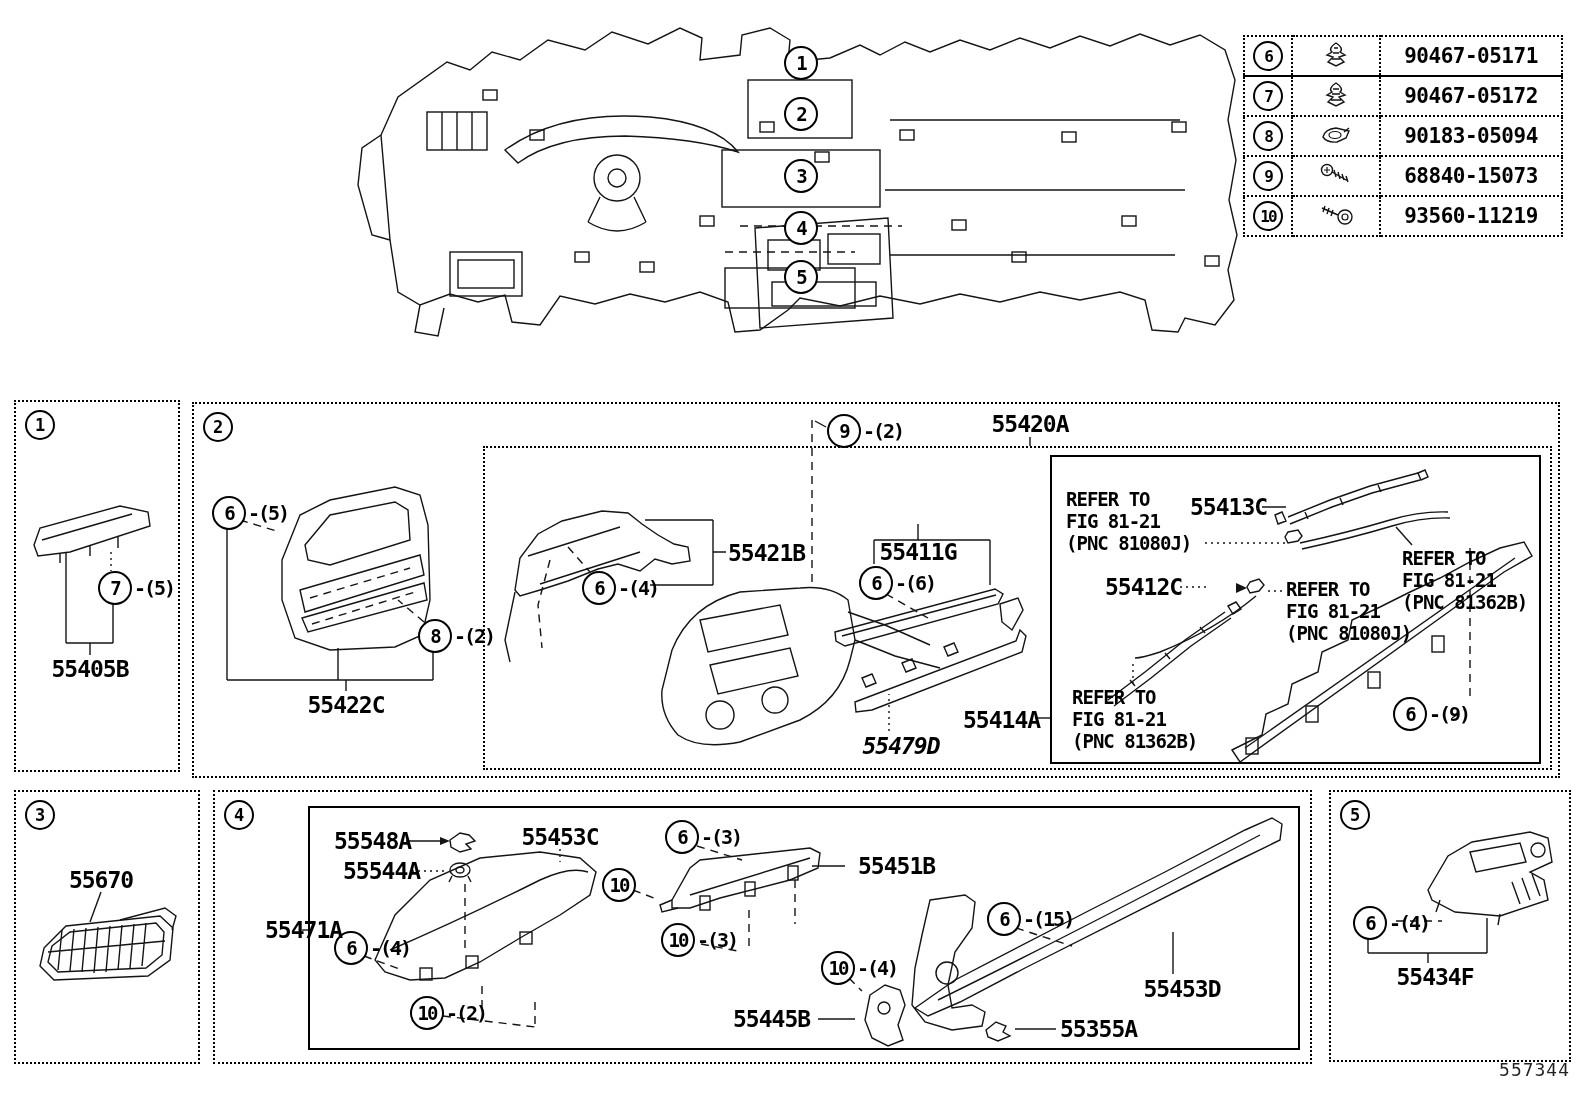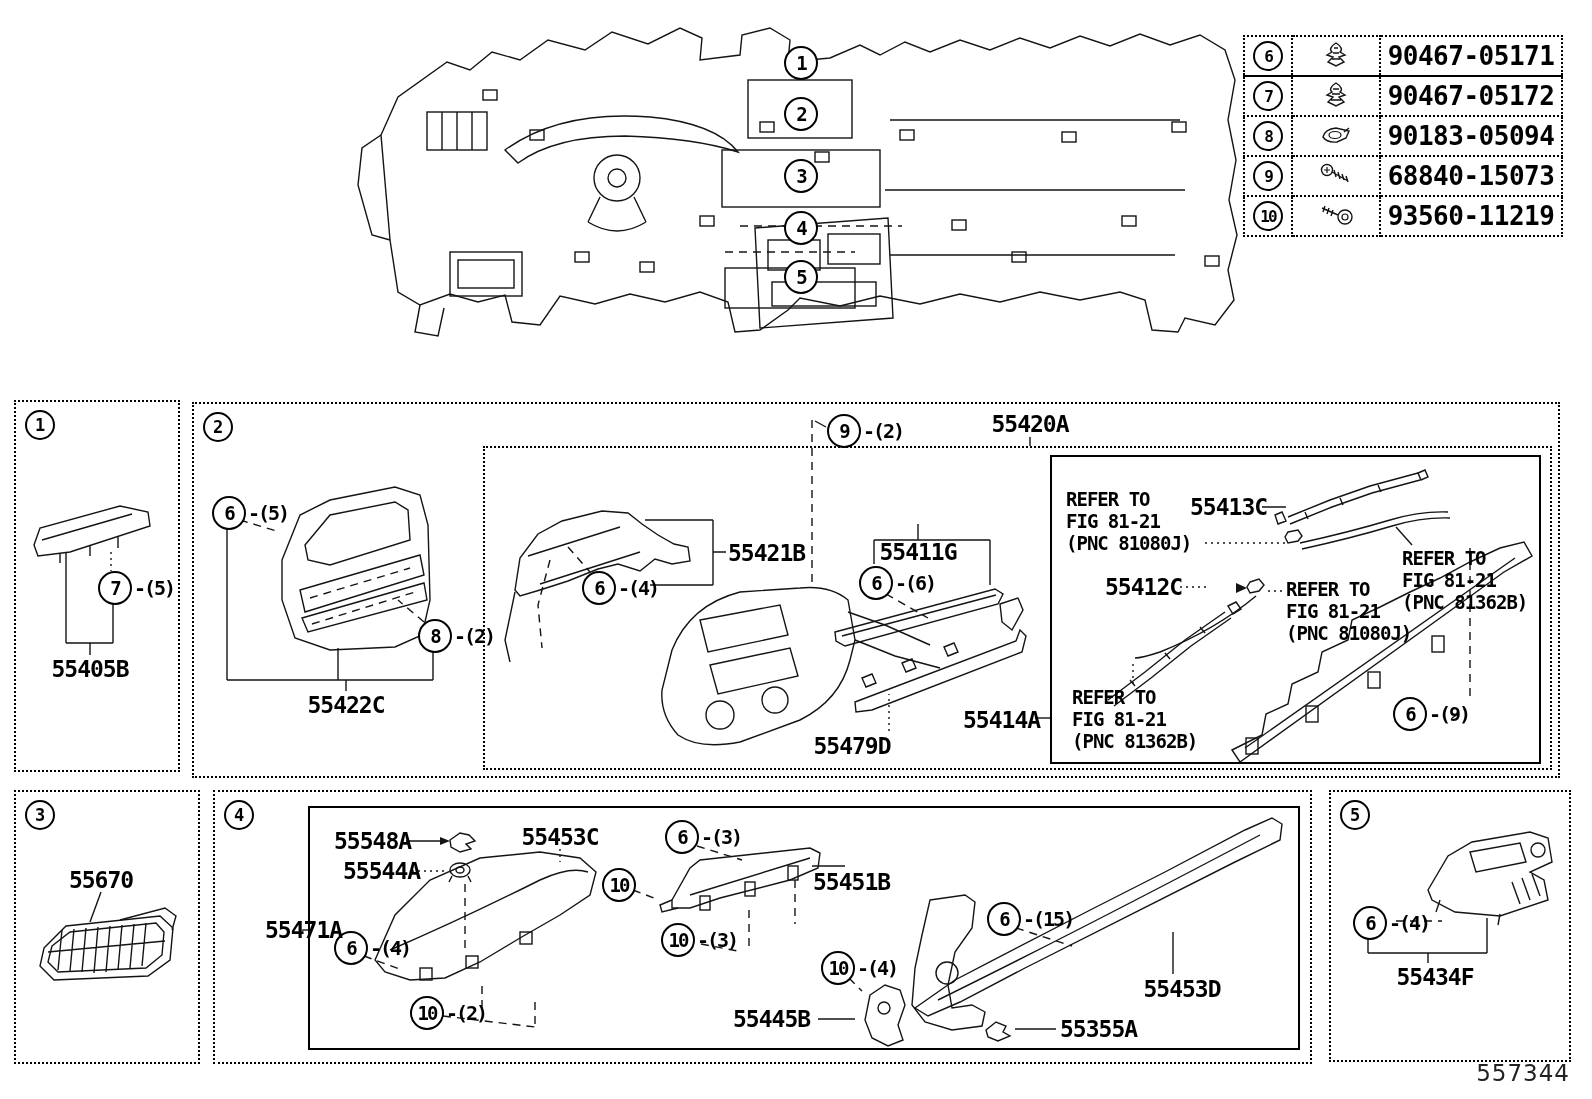--- a/index.html
+++ b/index.html
@@ -19,24 +19,24 @@
   .cc{width:30px;height:30px;border:2.4px solid #000;border-radius:50%;display:flex;align-items:center;
       justify-content:center;font-size:19px;font-weight:bold;background:#fff;letter-spacing:-2px;flex:none;}
   .q{font-size:20px;font-weight:bold;margin-left:2px;letter-spacing:-2px;}
   .bn{position:absolute;width:26px;height:26px;border:2px solid #000;border-radius:50%;display:flex;
       align-items:center;justify-content:center;font-size:17px;font-weight:bold;background:#fff;}
   table.ftable{position:absolute;left:1243px;top:35px;border-collapse:collapse;background:#fff;}
   .ftable td{border:2px dotted #000;height:38px;padding:0;text-align:center;vertical-align:middle;}
   .ftable tr:first-child td{border-bottom:2.4px solid #000;}
   .ftable .c1{width:46px;}
   .ftable .c2{width:86px;}
-  .ftable .c3{width:180px;font-size:26px;font-weight:bold;letter-spacing:-0.5px;}
+  .ftable .c3{width:180px;font-size:21px;font-weight:bold;letter-spacing:-0.5px;}
   .cc.sm{width:26px;height:26px;font-size:16px;margin:0 auto;}
   .doc{position:absolute;right:22px;top:1060px;font-family:"DejaVu Sans",sans-serif;
-       font-size:23px;color:#222;letter-spacing:1px;font-weight:normal;}
+       font-size:17px;color:#222;letter-spacing:1px;font-weight:normal;}
 </style>
 </head>
 <body>
 
 <svg class="art" width="1592" height="1099" viewBox="0 0 1592 1099">
 
   <g>
     <path class="ln" d="M390,240 L381,135 L398,97 L447,62 L470,70 L492,52 L520,60 L548,40 L585,50 L612,32 L648,44 L680,28 L702,38 L700,60 L740,55 L742,35 L770,28 L790,40 L788,62 L830,58 L860,45 L880,55 L905,42 L930,52 L960,40 L990,50 L1020,38 L1050,48 L1080,36 L1110,46 L1140,34 L1170,45 L1200,35 L1225,50 L1235,80 L1228,120 L1236,160 L1229,200 L1237,235 L1228,270 L1234,300 L1215,325 L1185,318 L1178,332 L1152,330 L1145,300 L1120,292 L1080,300 L1040,292 L1000,302 L960,294 L920,304 L880,296 L840,306 L800,298 L788,310 L760,330 L735,332 L728,302 L700,292 L665,302 L630,294 L595,304 L560,296 L540,325 L512,322 L505,295 L478,302 L450,294 L420,305 L398,292 Z"></path>
     <path class="ln" d="M381,135 L362,148 L358,185 L372,235 L390,240"></path>
     <path class="ln" d="M420,305 L415,332 L438,336 L444,308"></path>
@@ -358,30 +358,30 @@
 <div class="co" style="left:1353px;top:906px;">
     <span class="cc">6</span>
     <span class="q">-(4)</span>
   </div>
 
 <div class="lbl ctr" style="left:90px;top:657px;">55405B</div>
 <div class="lbl ctr" style="left:346px;top:693px;">55422C</div>
 <div class="lbl ctr" style="left:1030px;top:412px;">55420A</div>
 <div class="lbl" style="left:728px;top:541px;">55421B</div>
 <div class="lbl ctr" style="left:918px;top:500px;margin-top:40px;">55411G</div>
-<div class="lbl ctr" style="left:852px;top:734px;">55479D</div>
+<div class="lbl ctr" style="left:901px;top:734px;font-style:italic;">55479D</div>
 <div class="lbl" style="left:963px;top:708px;">55414A</div>
 <div class="lbl" style="left:1190px;top:495px;">55413C</div>
 <div class="lbl" style="left:1105px;top:575px;">55412C</div>
 <div class="lbl ctr" style="left:101px;top:868px;">55670</div>
 <div class="lbl" style="left:230px;top:918px;margin-left:35px;">55471A</div>
 <div class="lbl" style="left:334px;top:829px;">55548A</div>
 <div class="lbl" style="left:343px;top:859px;">55544A</div>
 <div class="lbl ctr" style="left:560px;top:825px;">55453C</div>
-<div class="lbl" style="left:813px;top:854px;margin-top:16px;">55451B</div>
+<div class="lbl" style="left:858px;top:854px;">55451B</div>
 <div class="lbl" style="left:733px;top:1007px;">55445B</div>
 <div class="lbl" style="left:1060px;top:1017px;">55355A</div>
 <div class="lbl ctr" style="left:1182px;top:977px;">55453D</div>
 <div class="lbl ctr" style="left:1435px;top:965px;">55434F</div>
 
 <div class="ref" style="left:1066px;top:488px;">REFER TO
 FIG 81-21
 (PNC 81080J)</div>
 <div class="ref" style="left:1402px;top:547px;">REFER TO
 FIG 81-21

